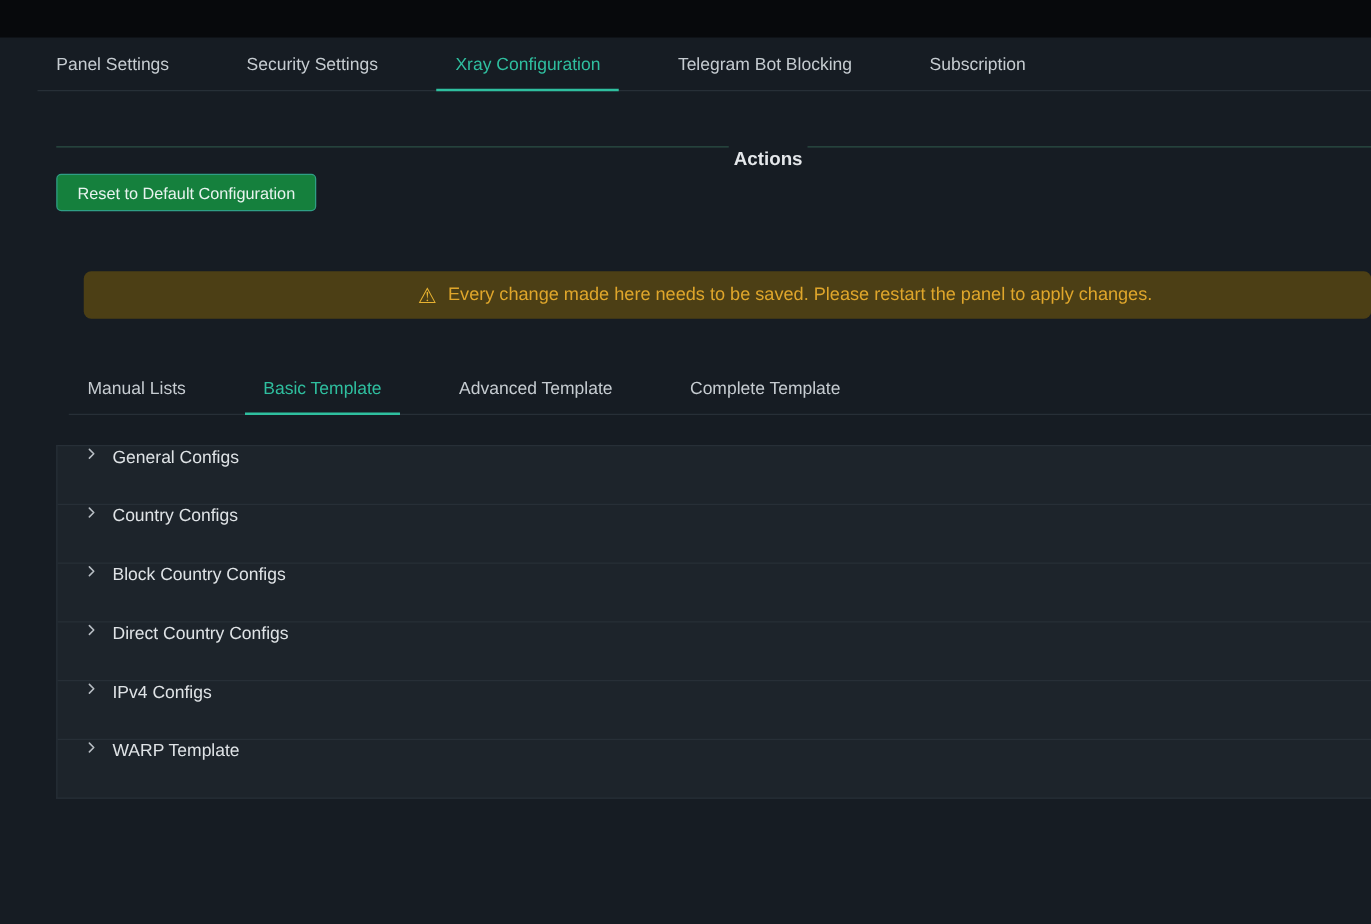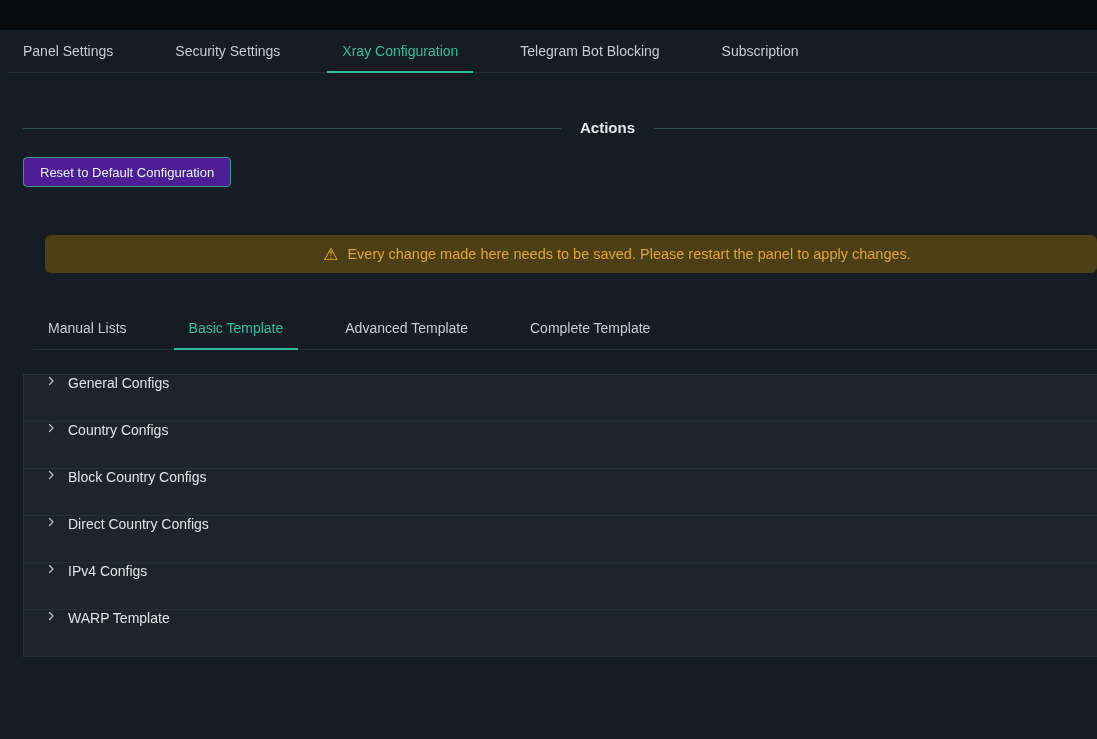--- a/index.html
+++ b/index.html
@@ -3,49 +3,49 @@
 <meta charset="utf-8">
 <style>
   html, body { margin: 0; padding: 0; }
   body {
     width: 1097px; height: 739px; overflow: hidden;
     background: #161c23;
     font-family: "Liberation Sans", sans-serif;
     color: #d6dade;
   }
   .topbar { height: 30px; background: #07090c; }
-  .content { padding-left: 23px; }
+  .content { padding-left: 45px; }
 
   
   .tabs { display: flex; column-gap: 32px; border-bottom: 1px solid #272f37; }
   .main-tabs { margin-left: -15px; }
   .template-tabs { margin-left: 10px; margin-top: 34px; }
   .tab {
     padding: 13px 15px; font-size: 14px; color: #c6ccd1;
     cursor: pointer; position: relative; white-space: nowrap;
   }
   .tab.active { color: #2fbf9f; }
   .tab.active::after {
     content: ""; position: absolute; left: 0; right: 0; bottom: -1px;
     height: 2px; background: #2fbf9f;
   }
 
   
-  .divider { display: flex; align-items: center; column-gap: 19px; }
+  .divider { display: flex; align-items: flex-start; column-gap: 4px; }
   .divider-actions { margin-top: 44px; }
   .divider-templates { margin-top: 26px; }
   .divider .line { height: 1px; background: #2b4f45; }
   .line-left { flex: 0 0 538px; }
   .line-right { flex: 1 1 auto; }
   .divider-title { font-size: 15px; font-weight: bold; color: #e4e7ea; line-height: 22px; }
 
   
   .reset-btn {
-    margin-top: 18px; height: 30px; padding: 0 16px;
-    background: #4c1d95; border: 1px solid #2f9e85; border-radius: 4px;
+    height: 30px; padding: 0 16px;
+    background: #15803d; border: 1px solid #2f9e85; border-radius: 4px;
     color: #e8f3ef; font-size: 13px; font-family: inherit; cursor: pointer;
     display: inline-flex; align-items: center;
   }
 
   
   .warning-banner {
     margin-top: 48px; margin-left: 22px; height: 38px;
     background: #4c3f15; border-radius: 6px;
     display: flex; align-items: center; justify-content: center;
     gap: 9px; padding-left: 92px;

